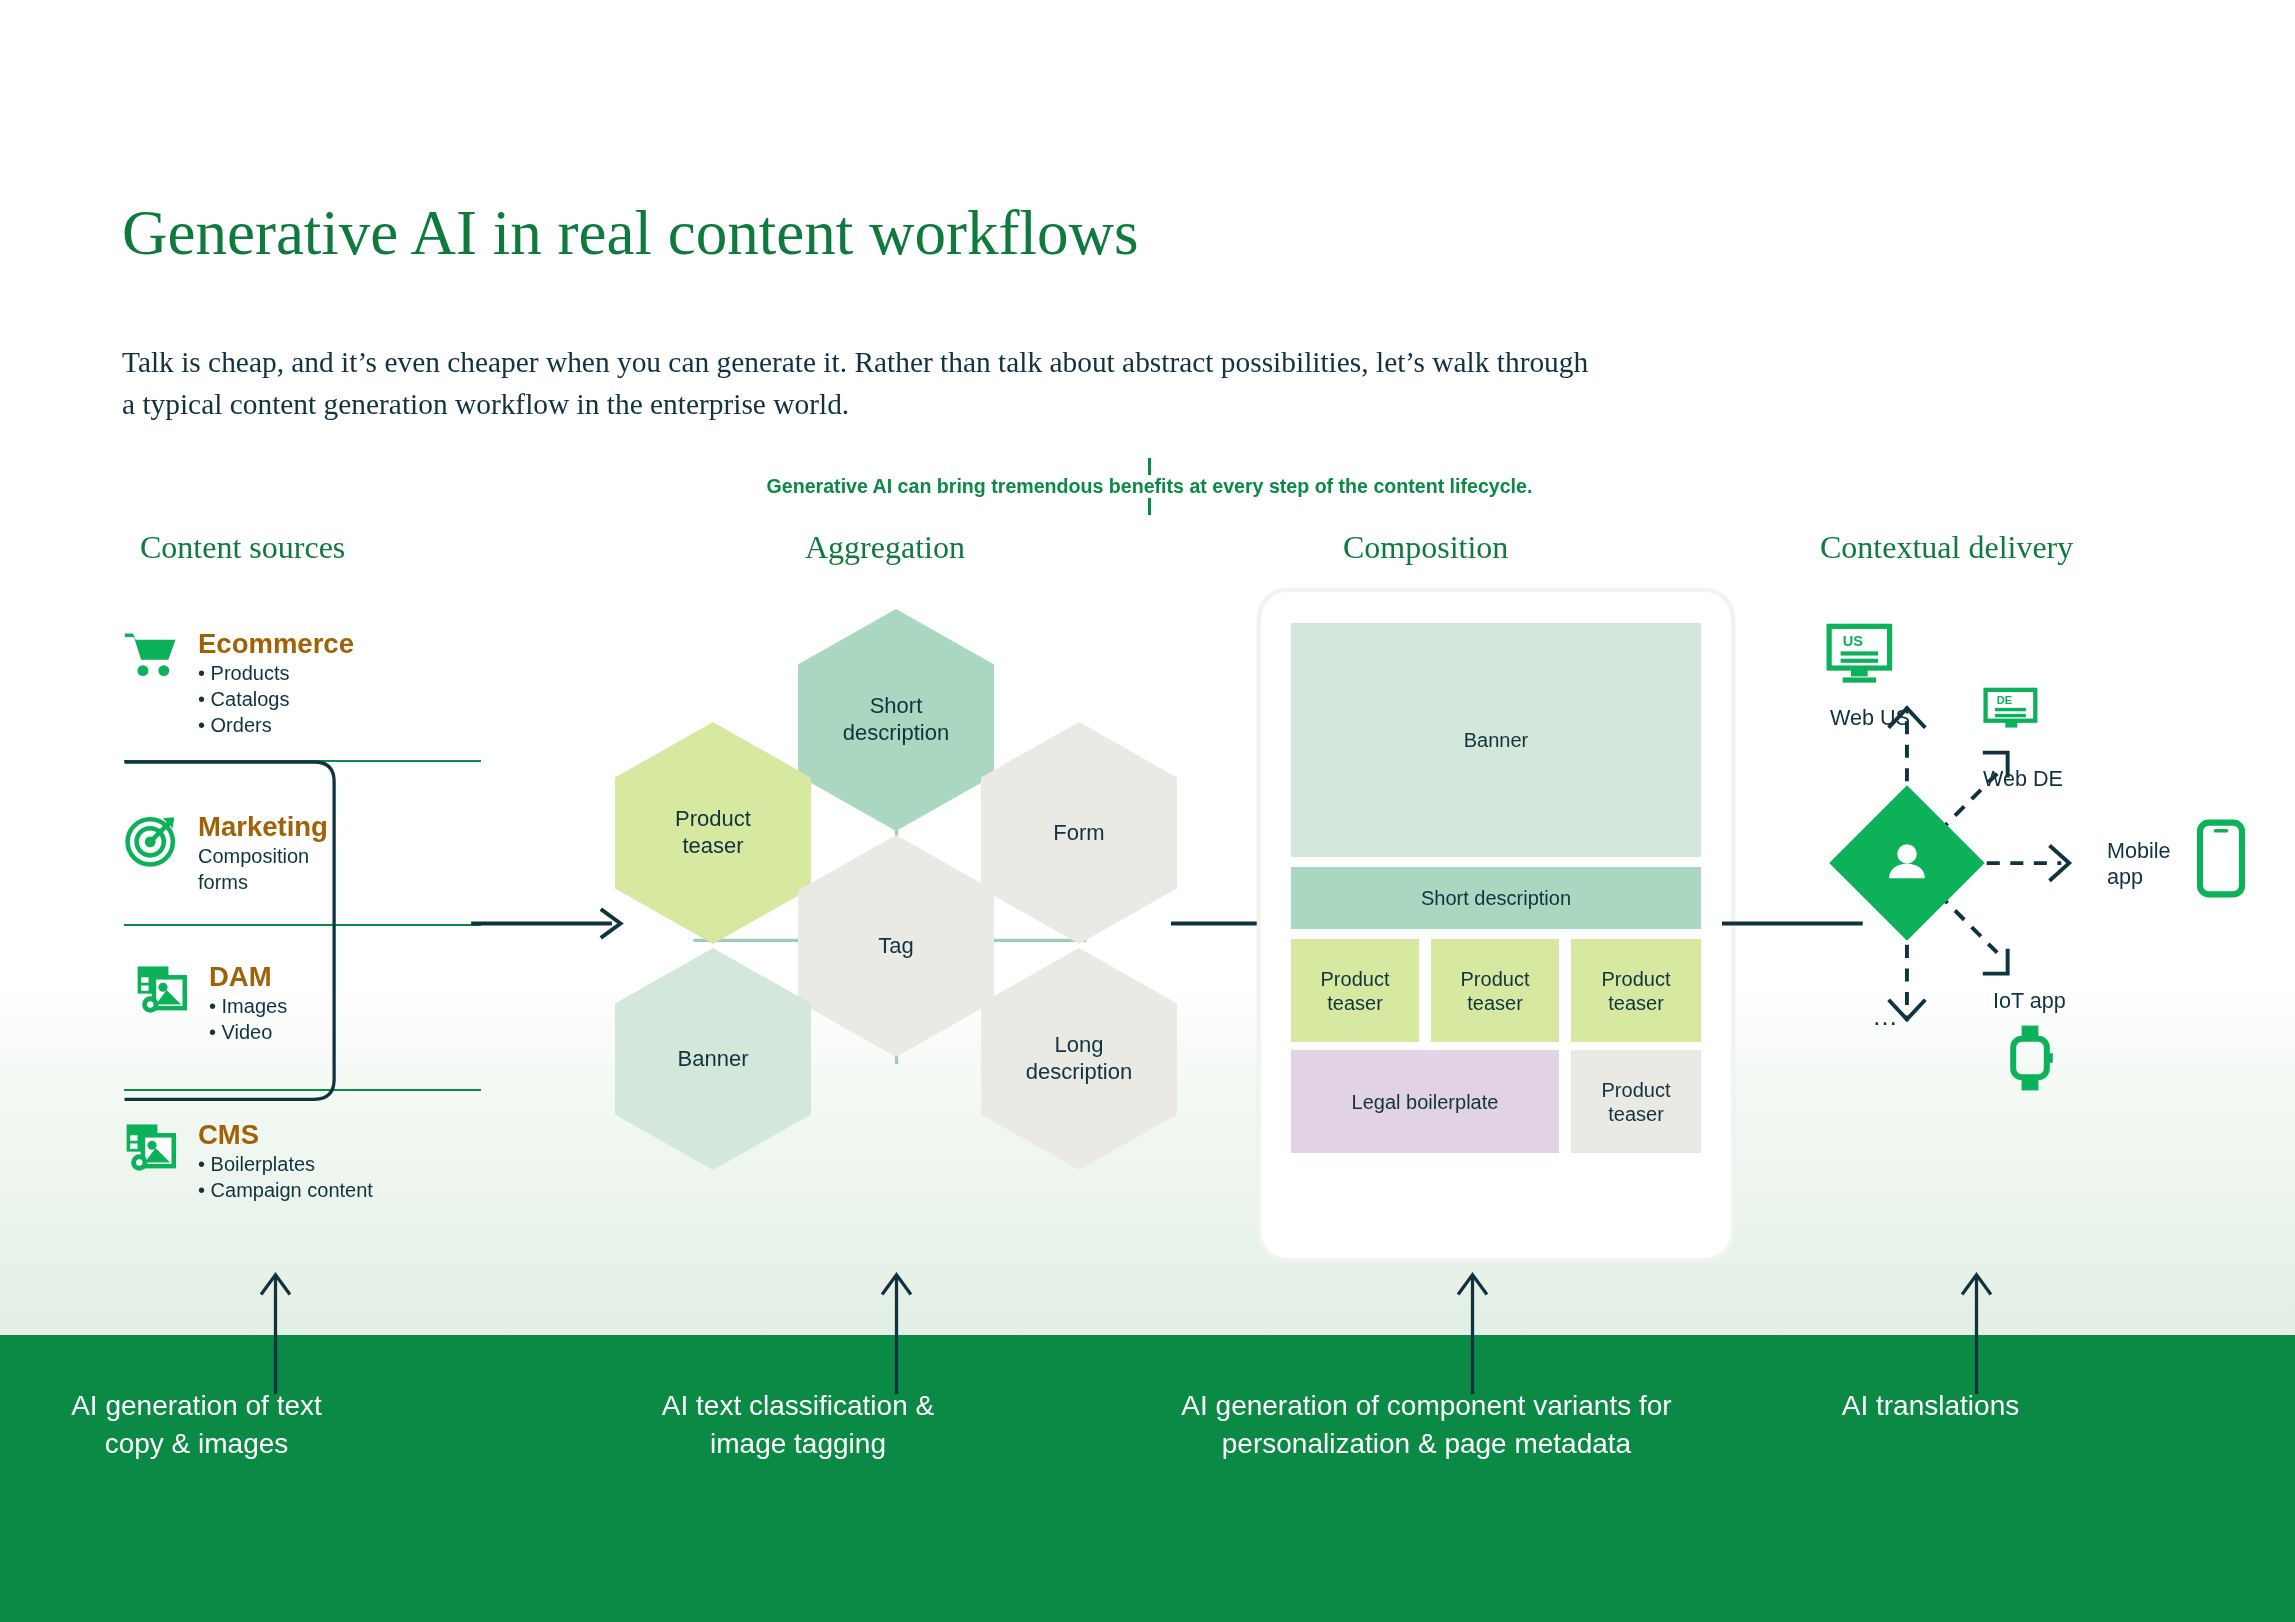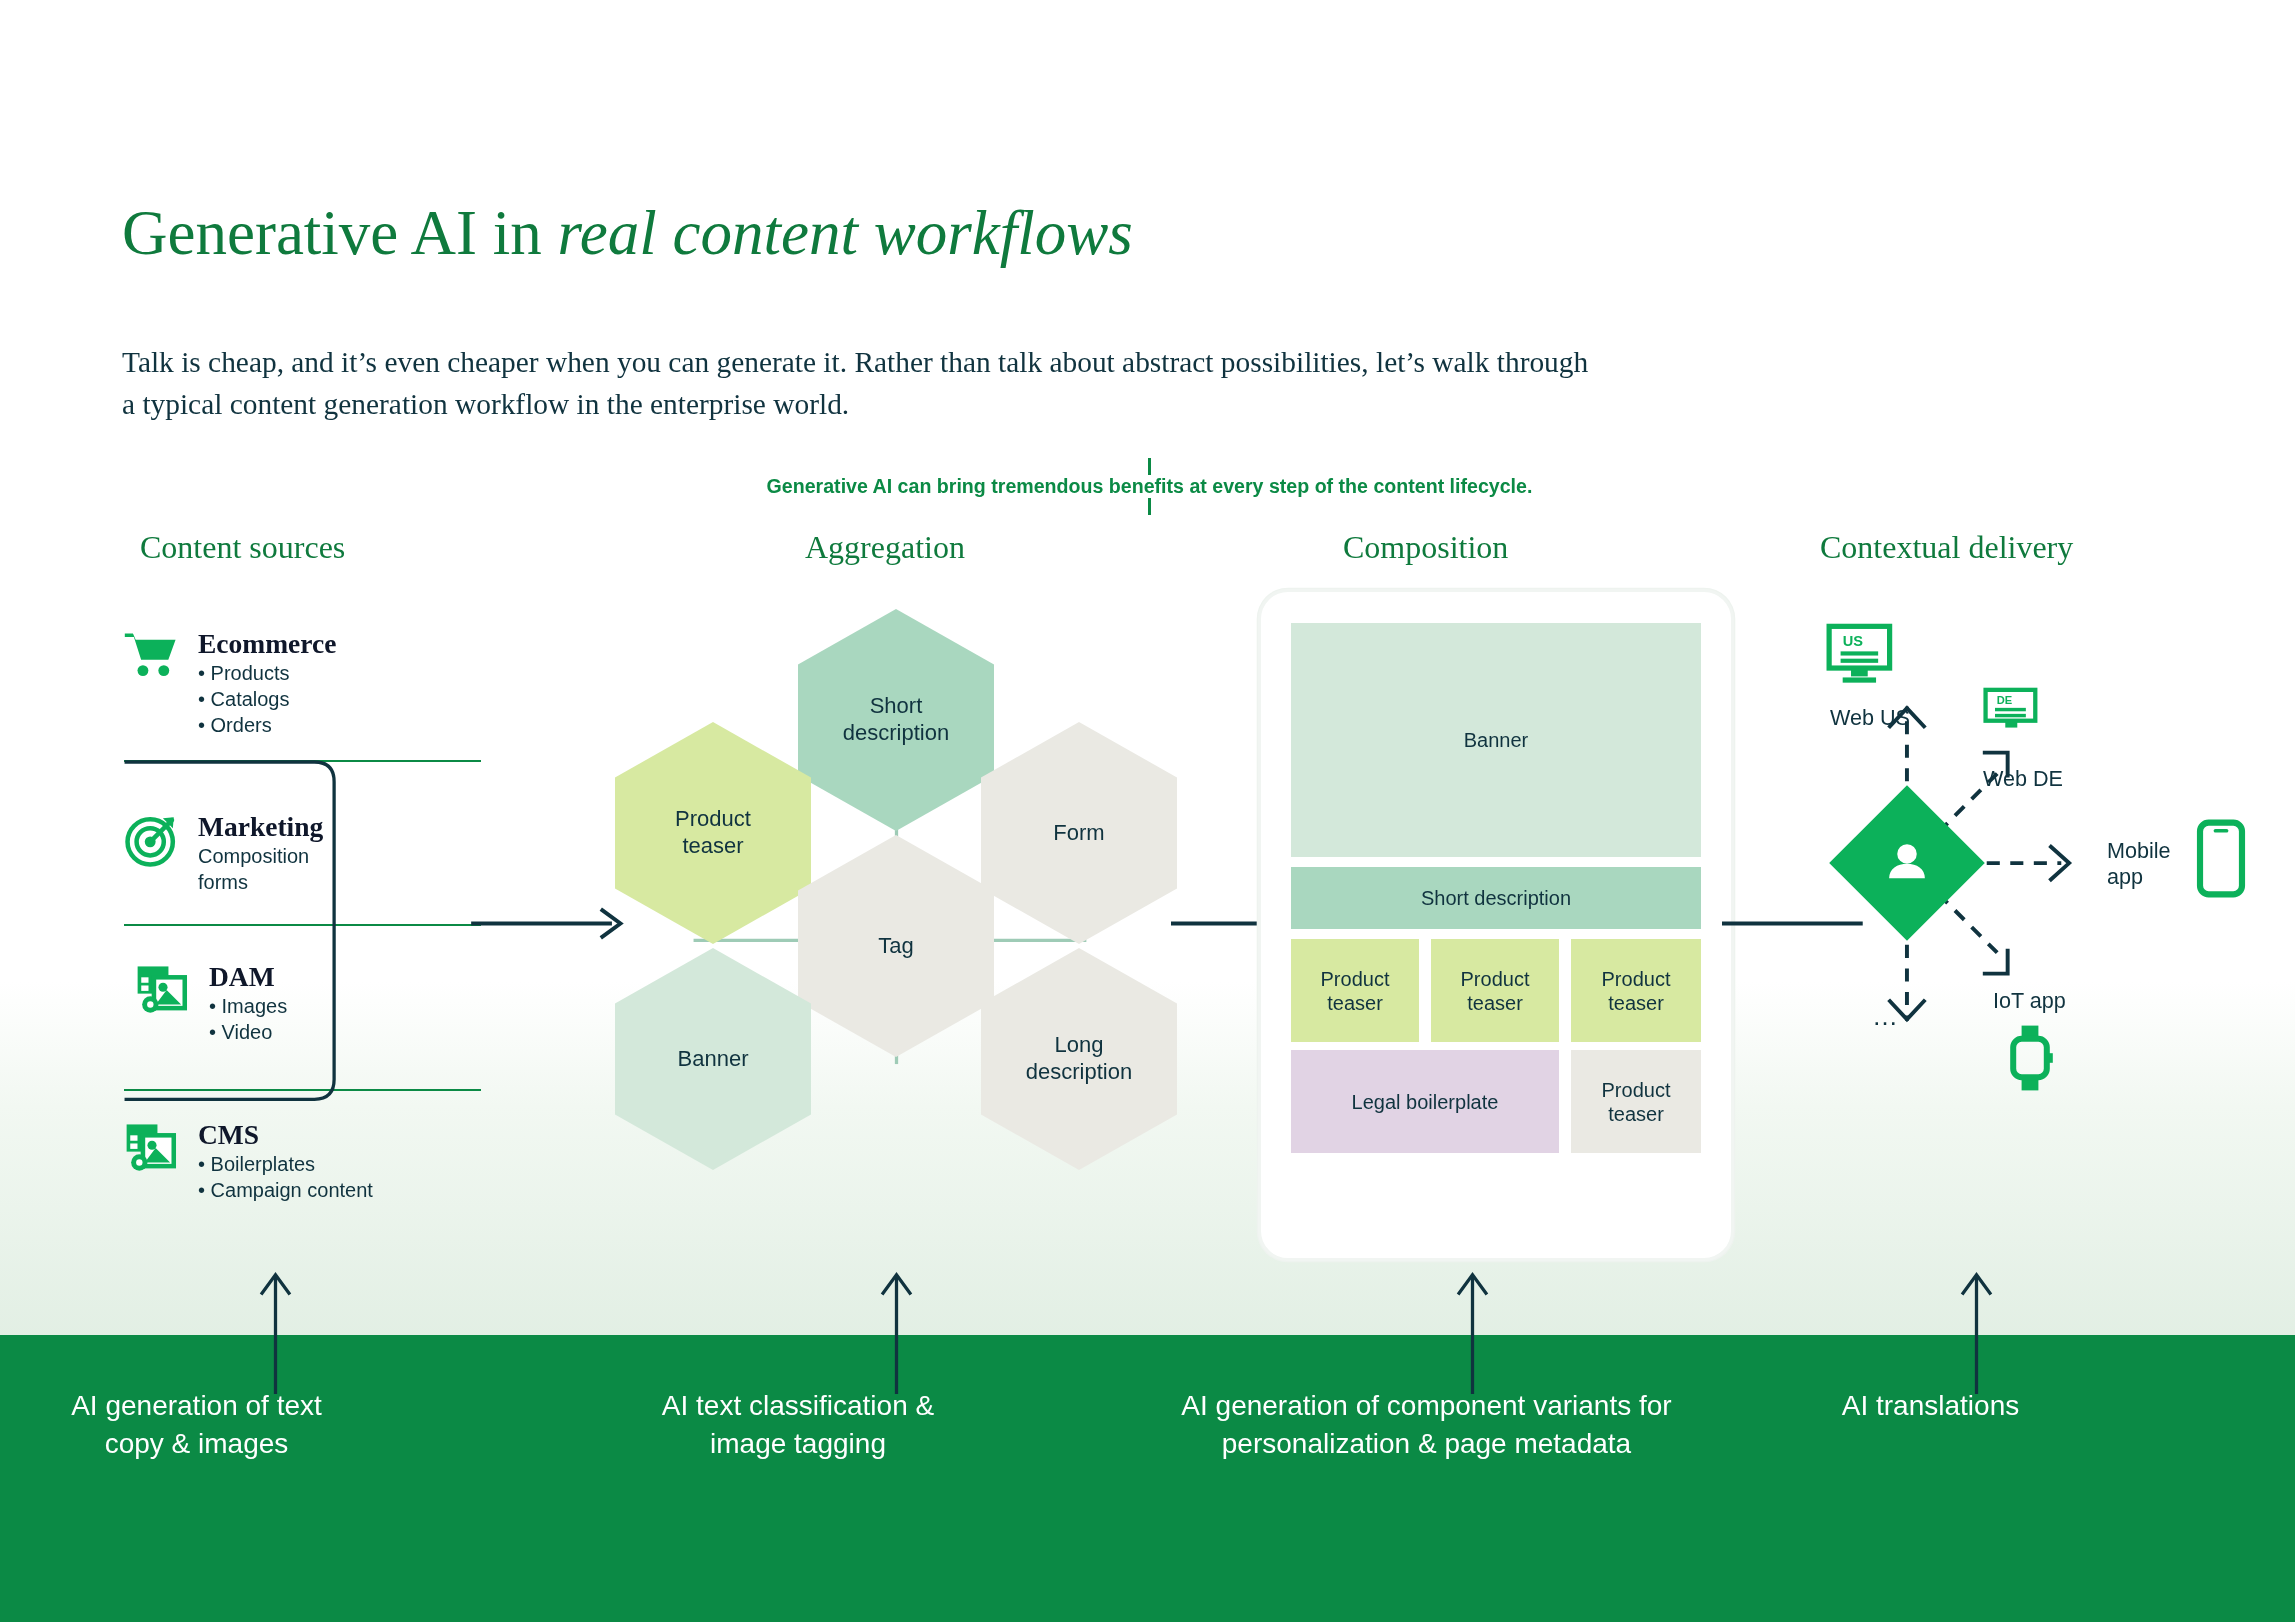--- a/index.html
+++ b/index.html
@@ -19,21 +19,21 @@
     background:#0b8a45;
   }
 
   
   #page-title{
     position:absolute;left:122px;top:157px;width:1701px;
     font-family:"Liberation Serif", serif;
     font-size:63px;line-height:1.08;color:#0f7a3d;font-weight:400;
     white-space:nowrap;
   }
-  #page-title .it{font-style:italic;}
+  #page-title .it{}
   #intro{
     position:absolute;left:122px;top:313px;width:1479px;
     font-family:"Liberation Serif", serif;
     font-size:29.4px;line-height:1.42;color:#10333f;
   }
 
   
   #lifecycle{
     position:absolute;left:122px;top:458px;width:2055px;height:30px;
     display:flex;align-items:center;gap:0;flex-direction:column;
@@ -53,22 +53,22 @@
   #head-sources{left:140px;top:529px;}
   #head-agg{left:805px;top:529px;}
   #head-comp{left:1343px;top:529px;}
   #head-ctx{left:1820px;top:529px;}
 
   
   .src{position:absolute;display:flex;gap:17px;}
   .src .ico{width:58px;height:58px;flex:0 0 auto;}
   .src .txt{padding-top:1.3px;}
   .src .nm{
-    font-family:Liberation Serif, serif;font-size:27.5px;font-weight:bold;
-    color:#0f172a;line-height:1.12;margin-bottom:2.6px;white-space:nowrap;
+    font-family:Liberation Sans, sans-serif;font-size:27.5px;font-weight:bold;
+    color:#a16207;line-height:1.12;margin-bottom:2.6px;white-space:nowrap;
   }
   .src .sub{font-size:20px;line-height:1.30;color:#10333f;white-space:nowrap;}
   .src .sub .b{display:block;}
   #src-ecom{left:123px;top:628px;}
   #src-mkt{left:123px;top:811px;}
   #src-dam{left:134px;top:961px;}
   #src-cms{left:123px;top:1119px;}
 
   .divline{position:absolute;height:2px;background:#0b8a45;}
   #div1{left:124px;top:760px;width:357px;}

